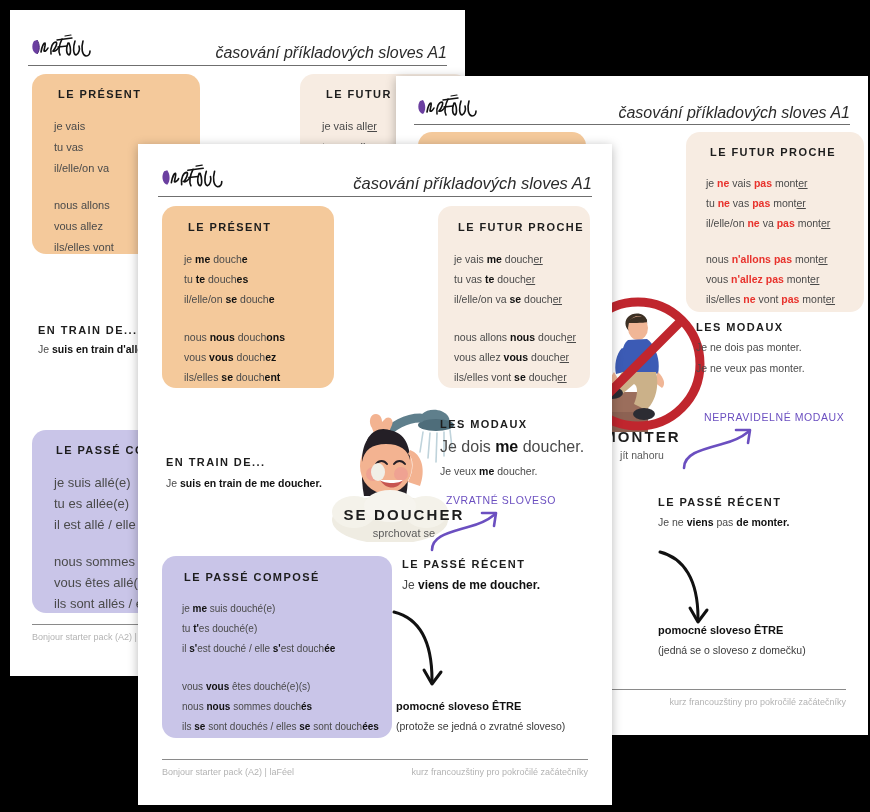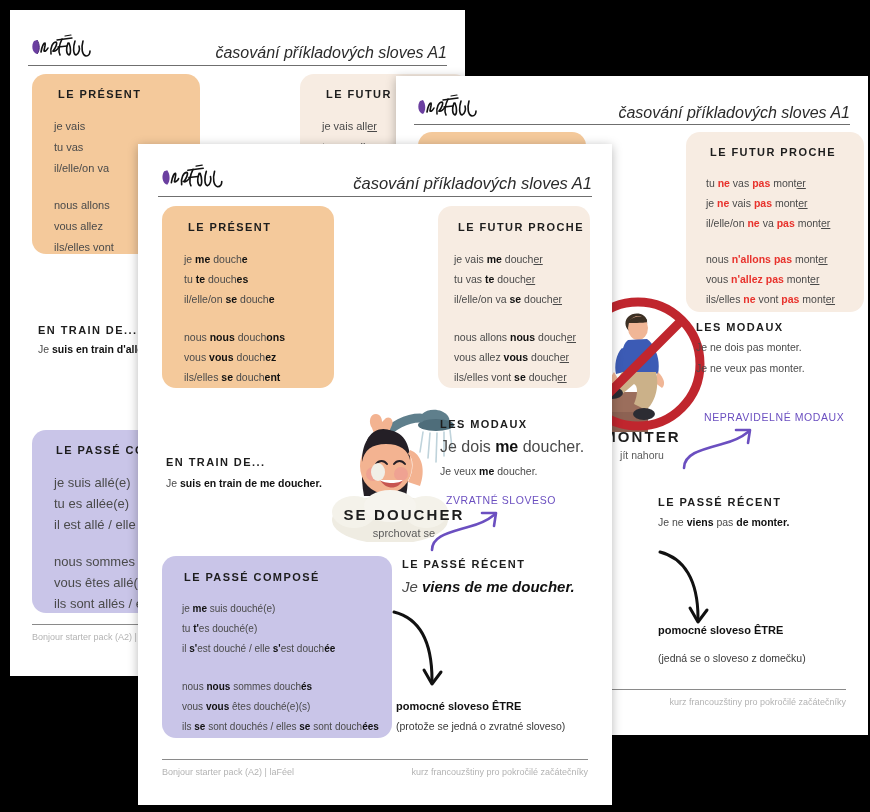--- a/index.html
+++ b/index.html
@@ -143,22 +143,22 @@
   </div>
   <div class="hdr-rule" style="left:18px;right:18px;top:48px;"></div>
 
   <div class="box orange" style="left:22px;top:56px;width:168px;height:180px;">
     <div class="box-title" style="font-size:11px;margin:14px 0 0 26px;">LE PRÉSENT</div>
   </div>
 
   <div class="box cream" style="left:290px;top:56px;width:178px;height:180px;">
     <div class="box-title" style="font-size:11px;margin:14px 0 0 24px;">LE FUTUR PROCHE</div>
     <div style="margin:15px 0 0 20px;font-size:10.5px;line-height:20px;">
+      <span class="line" style="display:block;">je <span class="neg">ne</span> vais <span class="neg">pas</span> mont<span class="u">er</span></span>
       <span class="line" style="display:block;">tu <span class="neg">ne</span> vas <span class="neg">pas</span> mont<span class="u">er</span></span>
-      <span class="line" style="display:block;">je <span class="neg">ne</span> vais <span class="neg">pas</span> mont<span class="u">er</span></span>
       <span class="line" style="display:block;">il/elle/on <span class="neg">ne</span> va <span class="neg">pas</span> mont<span class="u">er</span></span>
       <span class="gap" style="height:16px;"></span>
       <span class="line" style="display:block;">nous <span class="neg">n'allons</span> <span class="neg">pas</span> mont<span class="u">er</span></span>
       <span class="line" style="display:block;">vous <span class="neg">n'allez</span> <span class="neg">pas</span> mont<span class="u">er</span></span>
       <span class="line" style="display:block;">ils/elles <span class="neg">ne</span> vont <span class="neg">pas</span> mont<span class="u">er</span></span>
     </div>
   </div>
 
   <div class="art" style="left:172px;top:216px;">
     <svg width="150" height="150" viewBox="0 0 150 150">
@@ -208,21 +208,21 @@
 
   <div class="arrow" style="left:258px;top:470px;">
     <svg width="70" height="90" viewBox="0 0 70 90">
       <path d="M6 6 C30 12,44 34,44 72" fill="none" stroke="#111" stroke-width="3" stroke-linecap="round"></path>
       <path d="M36 62 L44 76 L53 64" fill="none" stroke="#111" stroke-width="3" stroke-linecap="round" stroke-linejoin="round"></path>
     </svg>
   </div>
 
   <div class="blk" style="left:262px;top:548px;">
     <div class="p" style="font-size:11px;color:#111;font-weight:700;">pomocné sloveso ÊTRE</div>
-    <div class="p" style="font-size:10.5px;margin-top:16px;color:#3a3a3a;">(jedná se o sloveso z domečku)</div>
+    <div class="p" style="font-size:10.5px;margin-top:8px;color:#3a3a3a;">(jedná se o sloveso z domečku)</div>
   </div>
 
   <div class="foot" style="left:22px;right:22px;bottom:28px;">
     <div class="fr"></div>
     <div class="row" style="font-size:9px;padding-top:7px;">
       <span style="visibility:hidden;">Bonjour starter pack (A2) | laFéel</span>
       <span>kurz francouzštiny pro pokročilé začátečníky</span>
     </div>
   </div>
 </div>
@@ -329,29 +329,29 @@
     </svg>
   </div>
 
   <div class="box lilac" style="left:24px;top:412px;width:230px;height:182px;">
     <div class="box-title" style="font-size:11px;margin:15px 0 0 22px;">LE PASSÉ COMPOSÉ</div>
     <div style="margin:16px 0 0 20px;font-size:10px;line-height:20px;">
       <span class="line" style="display:block;">je <b>me</b> suis douché(e)</span>
       <span class="line" style="display:block;">tu <b>t'</b>es douché(e)</span>
       <span class="line" style="display:block;">il <b>s'</b>est douché / elle <b>s'</b>est douch<b>ée</b></span>
       <span class="gap" style="height:18px;"></span>
+      <span class="line" style="display:block;">vous <b>vous</b> êtes douché(e)(s)</span>
       <span class="line" style="display:block;">nous <b>nous</b> sommes douch<b>és</b></span>
-      <span class="line" style="display:block;">vous <b>vous</b> êtes douché(e)(s)</span>
       <span class="line" style="display:block;">ils <b>se</b> sont douchés / elles <b>se</b> sont douch<b>ées</b></span>
     </div>
   </div>
 
   <div class="blk" style="left:264px;top:414px;">
     <div class="h" style="font-size:11px;">LE PASSÉ RÉCENT</div>
-    <div class="p" style="font-size:15px;margin-top:8px;font-style:italic;">Je <b>viens de me doucher.</b></div>
+    <div class="p" style="font-size:12px;margin-top:8px;">Je <b>viens de me doucher.</b></div>
   </div>
 
   <div class="arrow" style="left:250px;top:462px;">
     <svg width="70" height="92" viewBox="0 0 70 92">
       <path d="M6 6 C30 12,44 34,44 74" fill="none" stroke="#111" stroke-width="3" stroke-linecap="round"></path>
       <path d="M36 64 L44 78 L53 66" fill="none" stroke="#111" stroke-width="3" stroke-linecap="round" stroke-linejoin="round"></path>
     </svg>
   </div>
 
   <div class="blk" style="left:258px;top:556px;">

